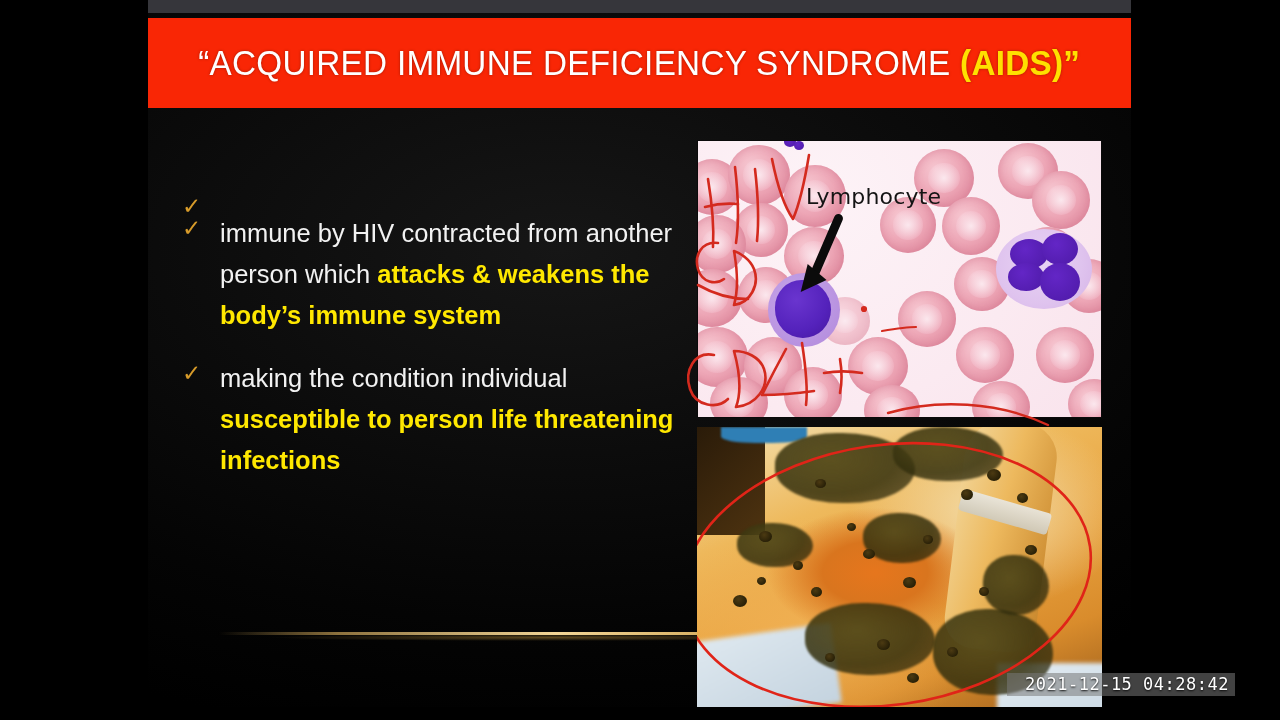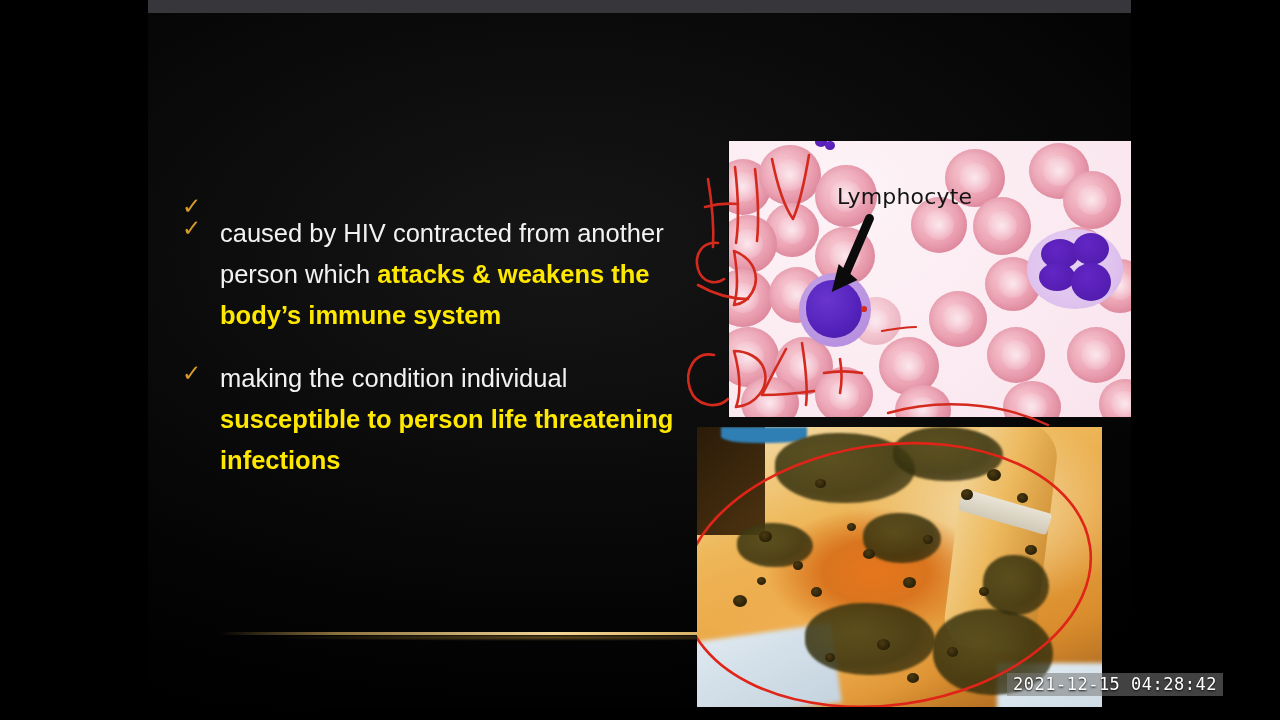--- a/index.html
+++ b/index.html
@@ -106,21 +106,21 @@
   }
   .gold-rule2{
     position:absolute; left:120px; top:621px;
     width:470px; height:7px;
     background:radial-gradient(ellipse at 60% 50%, rgba(255,196,80,0.35) 0%, rgba(255,180,60,0) 70%);
   }
 
   
   .img-panel{ position:absolute; overflow:hidden; }
   .micrograph{
-    left:580px; top:127px;
+    left:549px; top:127px;
     width:405px; height:278px;
     background:#fdf0f4;
     border:1px solid #0a0a0a;
     text-align:center;
   }
   .clinical{
     left:549px; top:414px;
     width:405px; height:280px;
     background:#1b1206;
   }
@@ -205,21 +205,21 @@
   .lesion{ position:absolute; border-radius:50%;
     background:radial-gradient(circle at 40% 35%, #4c3a12 0%, #2b2208 65%, #161003 100%); }
   .patch{ position:absolute; border-radius:46% 54% 50% 50%;
     background:radial-gradient(ellipse at 40% 38%, rgba(84,74,26,0.95) 0%, rgba(52,48,14,0.85) 55%, rgba(28,26,6,0.6) 100%);
     filter:blur(1.2px); }
   .ring-svg{ position:absolute; inset:0; width:100%; height:100%; }
 
   
   .ts-box{
     position:absolute; left:1007px; top:673px;
-    padding:1px 6px 2px 6px;
+    padding:1px 6px 2px 18px;
     background:rgba(120,120,120,0.55);
   }
   .ts-text{
     font-family:"DejaVu Sans Mono", monospace;
     font-size:17px;
     color:#ffffff;
     letter-spacing:0.5px;
     white-space:nowrap;
     text-shadow:0 1px 2px rgba(0,0,0,.9);
   }
@@ -231,29 +231,32 @@
 
   <div class="side-bar-left"></div>
   <div class="side-bar-right"></div>
   <div class="chrome-top">
     <div class="chrome-top-inner"></div>
   </div>
   <div class="chrome-bottom"></div>
 
   <div class="slide">
 
+    <div class="title-bar">
+      <div class="title-text"><span>“ACQUIRED IMMUNE DEFICIENCY SYNDROME </span><span class="aids">(AIDS)”</span></div>
+    </div>
 
     <div class="bullets">
 
       <div class="bullet">
         <span class="check">✓</span>
       </div>
 
       <div class="bullet">
-        <span class="check">✓</span><span>caused by HIV contracted from another person which </span><span class="hl">attacks &amp; weakens the body’s immune system</span>
+        <span class="check">✓</span><span>immune by HIV contracted from another person which </span><span class="hl">attacks &amp; weakens the body’s immune system</span>
       </div>
 
       <div class="bullet">
         <span class="check">✓</span><span>making the condition individual </span><span class="hl">susceptible to person life threatening infections</span>
       </div>
 
     </div>
 
     <div class="gold-rule"></div>
     <div class="gold-rule2"></div>

